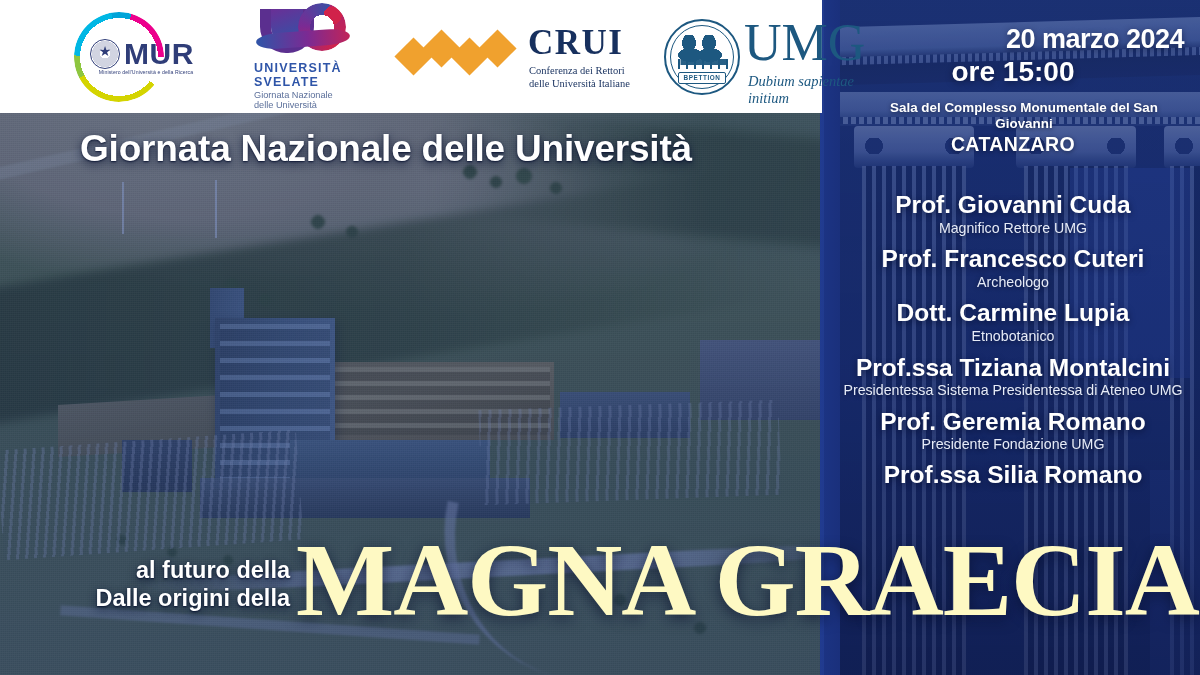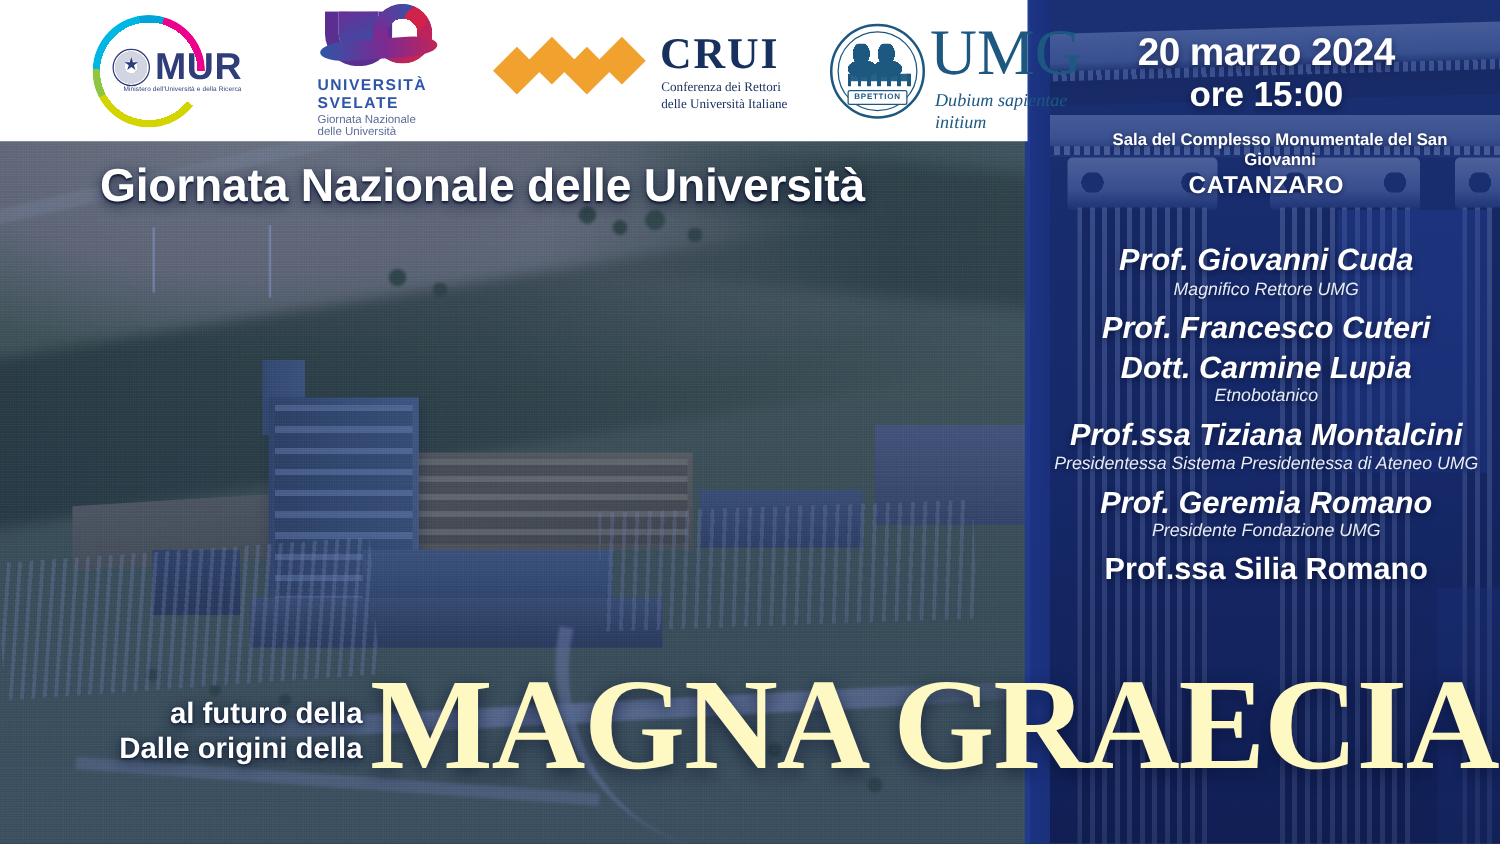--- a/index.html
+++ b/index.html
@@ -417,38 +417,38 @@
 
   
   .panel-content {
     position: absolute; inset: 0;
     padding: 26px 16px 0 22px;
     text-align: center;
     color: #fff;
     z-index: 40;
   }
   .ev-date {
-    font-size: 31px; font-weight: 700; line-height: 1.03;
-    letter-spacing: -.5px; text-shadow: 0 2px 6px rgba(4,10,32,.5);
+    font-size: 27px; font-weight: 700; line-height: 1.03;
+    letter-spacing: -.5px; text-shadow: 0 2px 6px rgba(4,10,32,.5); text-align: right;
   }
   .ev-time {
     font-size: 28px; font-weight: 700; line-height: 1.15; margin-top: 2px;
     text-shadow: 0 2px 6px rgba(4,10,32,.5);
   }
   .ev-venue {
     font-size: 13.4px; font-weight: 700; margin-top: 12px; line-height: 1.2;
     text-shadow: 0 1px 4px rgba(4,10,32,.6);
     margin-left: 22px;
   }
   .ev-city {
     font-size: 19.5px; font-weight: 700; margin-top: 1px; letter-spacing: .4px;
     text-shadow: 0 1px 4px rgba(4,10,32,.6);
   }
 
-  .speakers { margin-top: 34px; font-style: italic; }
+  .speakers { margin-top: 34px; }
   .sp { margin-bottom: 2px; }
   .sp-name {
     font-size: 24.5px; font-weight: 700; line-height: 1.2;
     text-shadow: 0 2px 6px rgba(4,10,32,.55);
   }
   .sp-role {
     font-size: 14.2px; font-weight: 400; line-height: 1.18; color: #e6ebf7;
     text-shadow: 0 1px 4px rgba(4,10,32,.6);
     margin-bottom: 8px;
   }
@@ -596,20 +596,21 @@
       <div class="ev-venue">Sala del Complesso Monumentale del San Giovanni</div>
       <div class="ev-city">CATANZARO</div>
 
       <div class="speakers">
         <div class="sp">
           <div class="sp-name">Prof. Giovanni Cuda</div>
           <div class="sp-role">Magnifico Rettore UMG</div>
         </div>
         <div class="sp">
           <div class="sp-name">Prof. Francesco Cuteri</div>
+          <div class="sp-role">Archeologo</div>
         </div>
         <div class="sp">
           <div class="sp-name">Dott. Carmine Lupia</div>
           <div class="sp-role">Etnobotanico</div>
         </div>
         <div class="sp">
           <div class="sp-name">Prof.ssa Tiziana Montalcini</div>
           <div class="sp-role">Presidentessa Sistema Presidentessa di Ateneo UMG</div>
         </div>
         <div class="sp">

